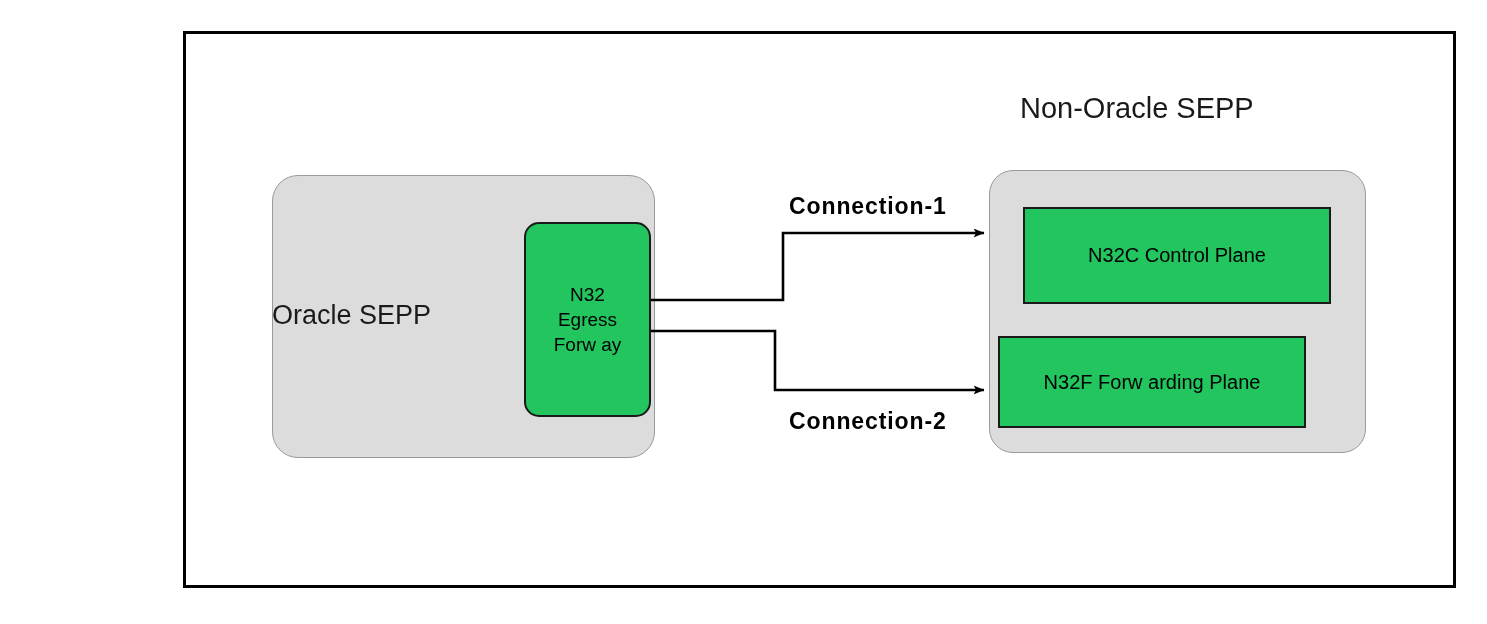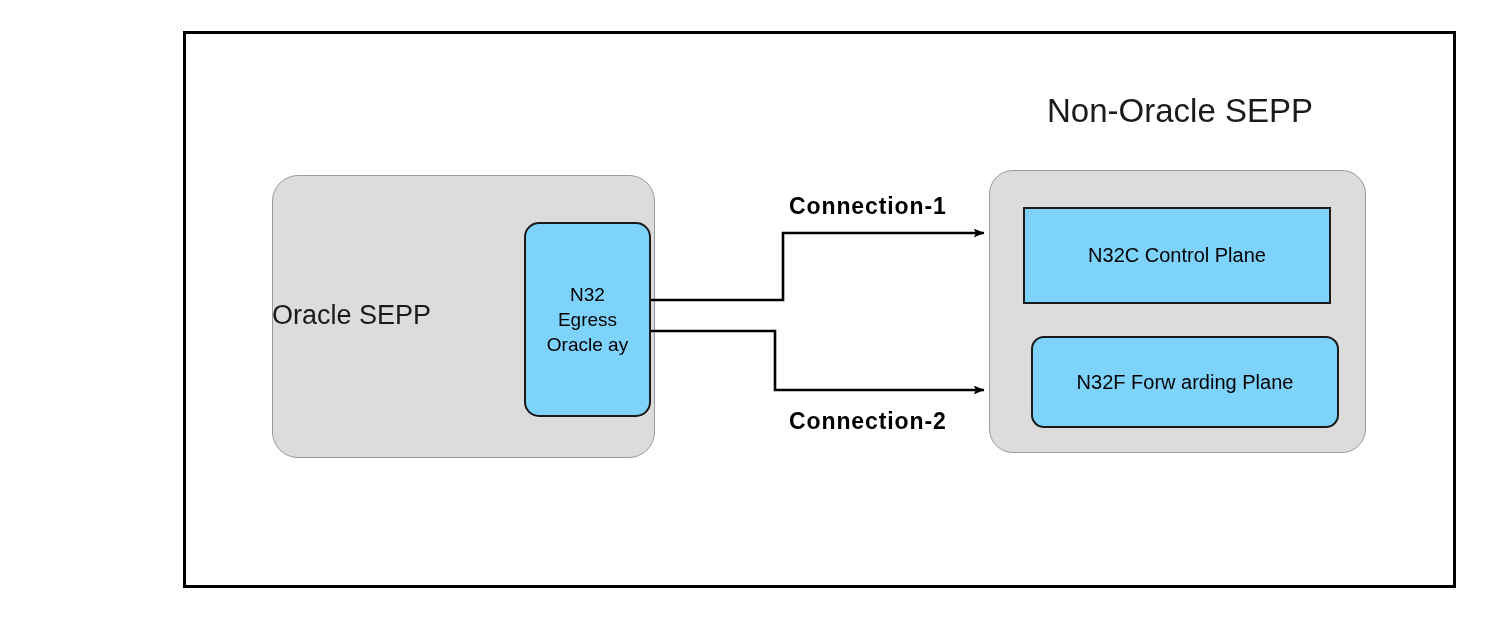--- a/index.html
+++ b/index.html
@@ -47,21 +47,21 @@
   #non-oracle-sepp-box {
     left: 989px;
     top: 170px;
     width: 377px;
     height: 283px;
     border-radius: 24px;
   }
   
   .white-box {
     position: absolute;
-    background: #7dd3fc;
+    background: #22c55e;
     border: 2px solid #1a1a1a;
     box-sizing: border-box;
     display: flex;
     align-items: center;
     justify-content: center;
     text-align: center;
   }
   #n32-egress-gateway-box {
     left: 524px;
     top: 222px;
@@ -70,25 +70,24 @@
     border-radius: 15px;
     flex-direction: column;
   }
   #n32c-control-plane-box {
     left: 1023px;
     top: 207px;
     width: 308px;
     height: 97px;
   }
   #n32f-forwarding-plane-box {
-    left: 1031px;
+    left: 998px;
     top: 336px;
     width: 308px;
     height: 92px;
-    border-radius: 13px;
   }
   
   .node-label {
     font-size: 19px;
     color: #000000;
     line-height: 1.32;
     white-space: pre-line;
     user-select: none;
   }
   .box-label {
@@ -104,22 +103,22 @@
     text-align: left;
     font-size: 27px;
     color: #1a1a1a;
     user-select: none;
   }
   #non-oracle-sepp-title {
     position: absolute;
     left: 1020px;
     top: 92px;
     width: 320px;
-    text-align: center;
-    font-size: 33px;
+    text-align: left;
+    font-size: 29px;
     color: #1a1a1a;
     user-select: none;
   }
   .connection-label {
     position: absolute;
     font-size: 23px;
     font-weight: bold;
     letter-spacing: 0.9px;
     color: #000000;
     user-select: none;
@@ -143,21 +142,21 @@
 <div id="canvas">
 
   <div class="outer-frame"></div>
 
   <div class="grey-box" id="oracle-sepp-box"></div>
   <div id="oracle-sepp-label">Oracle SEPP</div>
 
   <div class="white-box" id="n32-egress-gateway-box">
     <span class="node-label">N32
 Egress
-Oracle ay</span>
+Forw ay</span>
   </div>
 
   <div id="non-oracle-sepp-title">Non-Oracle SEPP</div>
 
   <div class="grey-box" id="non-oracle-sepp-box"></div>
 
   <div class="white-box" id="n32c-control-plane-box">
     <span class="box-label">N32C Control Plane</span>
   </div>
 

